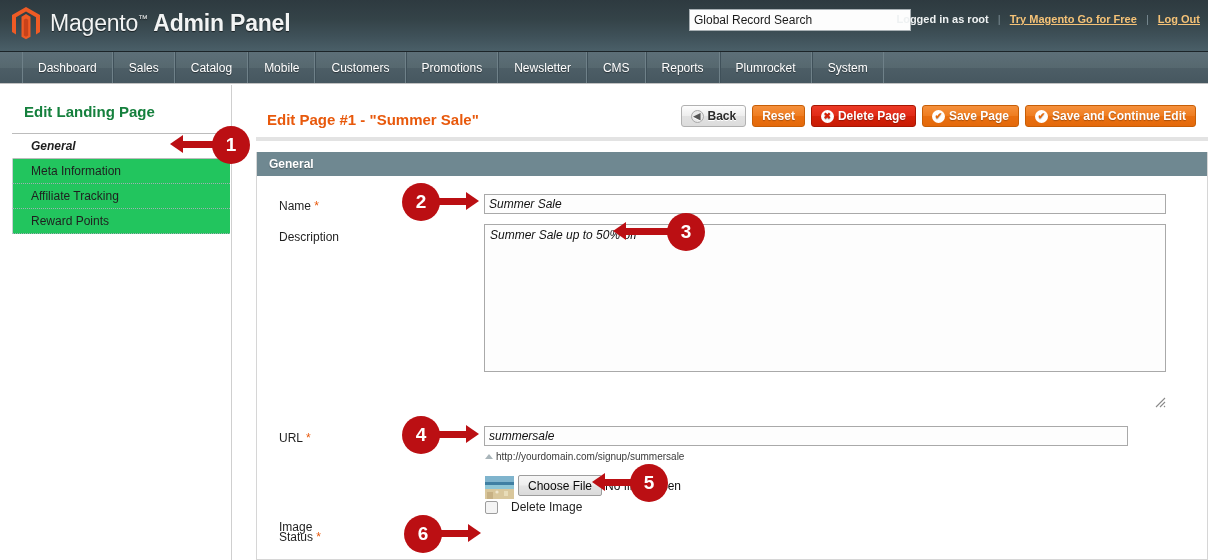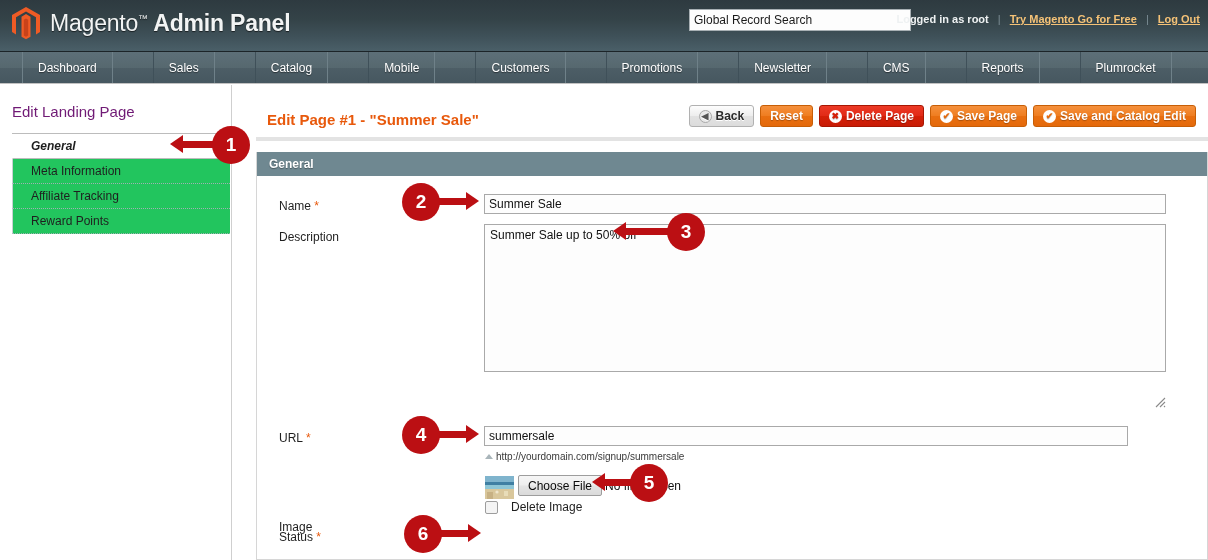--- a/index.html
+++ b/index.html
@@ -61,21 +61,20 @@
 
   
   #nav {
     position: absolute; left: 0; top: 52px;
     width: 1208px; height: 32px;
     background: linear-gradient(to bottom, #5d6f78 0%, #56686f 50%, #4d5e66 51%, #465760 100%);
     border-bottom: 1px solid #c2c2c2;
     display: flex;
     align-items: stretch;
     padding-left: 22px;
-    gap: 40px;
   }
   .nav-item {
     display: flex; align-items: center;
     padding: 0 15px;
     color: #ffffff;
     font-size: 12px;
     text-shadow: 0 1px 1px rgba(0,0,0,.45);
     border-right: 1px solid #6f8189;
     border-left: 1px solid #3f5059;
     white-space: nowrap;
@@ -84,22 +83,22 @@
   .nav-item:first-child { border-left: 1px solid #6f8189; }
 
   
   #left-col {
     position: absolute; left: 0; top: 85px;
     width: 232px; height: 475px;
     background: #ffffff;
     border-right: 1px solid #cfcfcf;
   }
   #left-title {
-    position: absolute; left: 12px; top: 18px;
-    font-size: 15px; font-weight: normal; color: #701a75;
+    position: absolute; left: 24px; top: 18px;
+    font-size: 15px; font-weight: bold; color: #15803d;
   }
   #tab-list {
     position: absolute; left: 12px; top: 48px;
     width: 218px;
     border-top: 1px solid #bcbcbc;
   }
   .tab-row {
     height: 25px;
     display: flex; align-items: center;
     padding-left: 18px;
@@ -207,20 +206,21 @@
 
   .f-input {
     position: absolute;
     border: 1px solid #a9a9a9;
     background: #fdfdfd;
     font-family: "Liberation Sans", sans-serif;
     font-size: 12px;
     color: #111;
     padding: 1px 4px;
     outline: none;
+    font-style: italic;
   }
   textarea.f-input {
     resize: none;
     padding: 3px 5px;
     line-height: 15px;
     overflow: hidden;
   }
   .resize-grip {
     position: absolute;
     width: 12px; height: 12px;
@@ -410,21 +410,21 @@
     <div class="btn red">
       <span class="ico-circle whitered">✖</span>
       <span>Delete Page</span>
     </div>
     <div class="btn orange">
       <span class="ico-circle white">✔</span>
       <span>Save Page</span>
     </div>
     <div class="btn orange">
       <span class="ico-circle white">✔</span>
-      <span>Save and Catalog Edit</span>
+      <span>Save and Continue Edit</span>
     </div>
   </div>
 
   <div id="head-sep"></div>
 
   <div id="fieldset">
     <div id="fieldset-head">General</div>
 
     <div class="f-label" style="left:22px; top:47px;">
       <span>Name</span><span class="req"> *</span>

